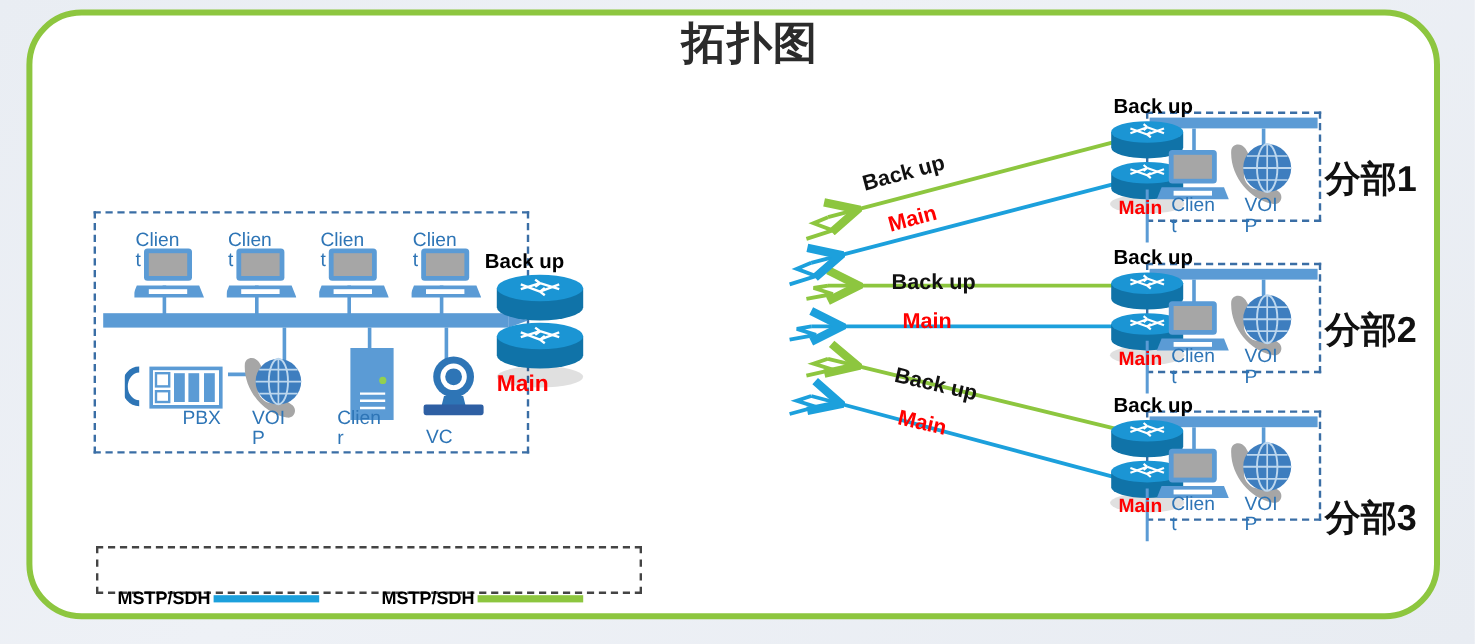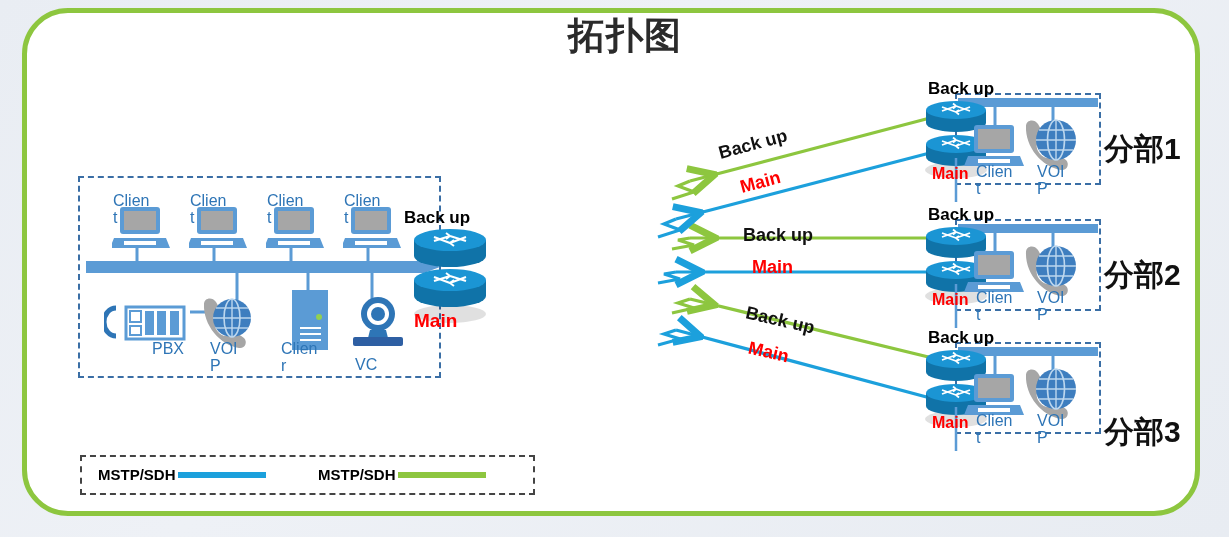--- a/index.html
+++ b/index.html
@@ -53,21 +53,21 @@
   
   .link-text{position:absolute;font-size:18px;font-weight:bold;white-space:nowrap;}
   .link-backup{color:#111;}
   .link-main{color:#FF0000;}
 
   
   .legend{
     position:absolute;left:80px;top:455px;width:455px;height:40px;
     border:2px dashed #444;box-sizing:border-box;
   }
-  .legend-item{position:absolute;display:flex;align-items:center;}
+  .legend-item{position:absolute;display:flex;align-items:center;margin-top:24px;}
   .legend-txt{font-size:15px;font-weight:bold;color:#000;white-space:nowrap;}
   .legend-line{display:inline-block;height:6px;width:88px;margin-left:2px;}
 </style>
 </head>
 <body>
 
 <div id="stage">
 
   <div class="frame"></div>
 

